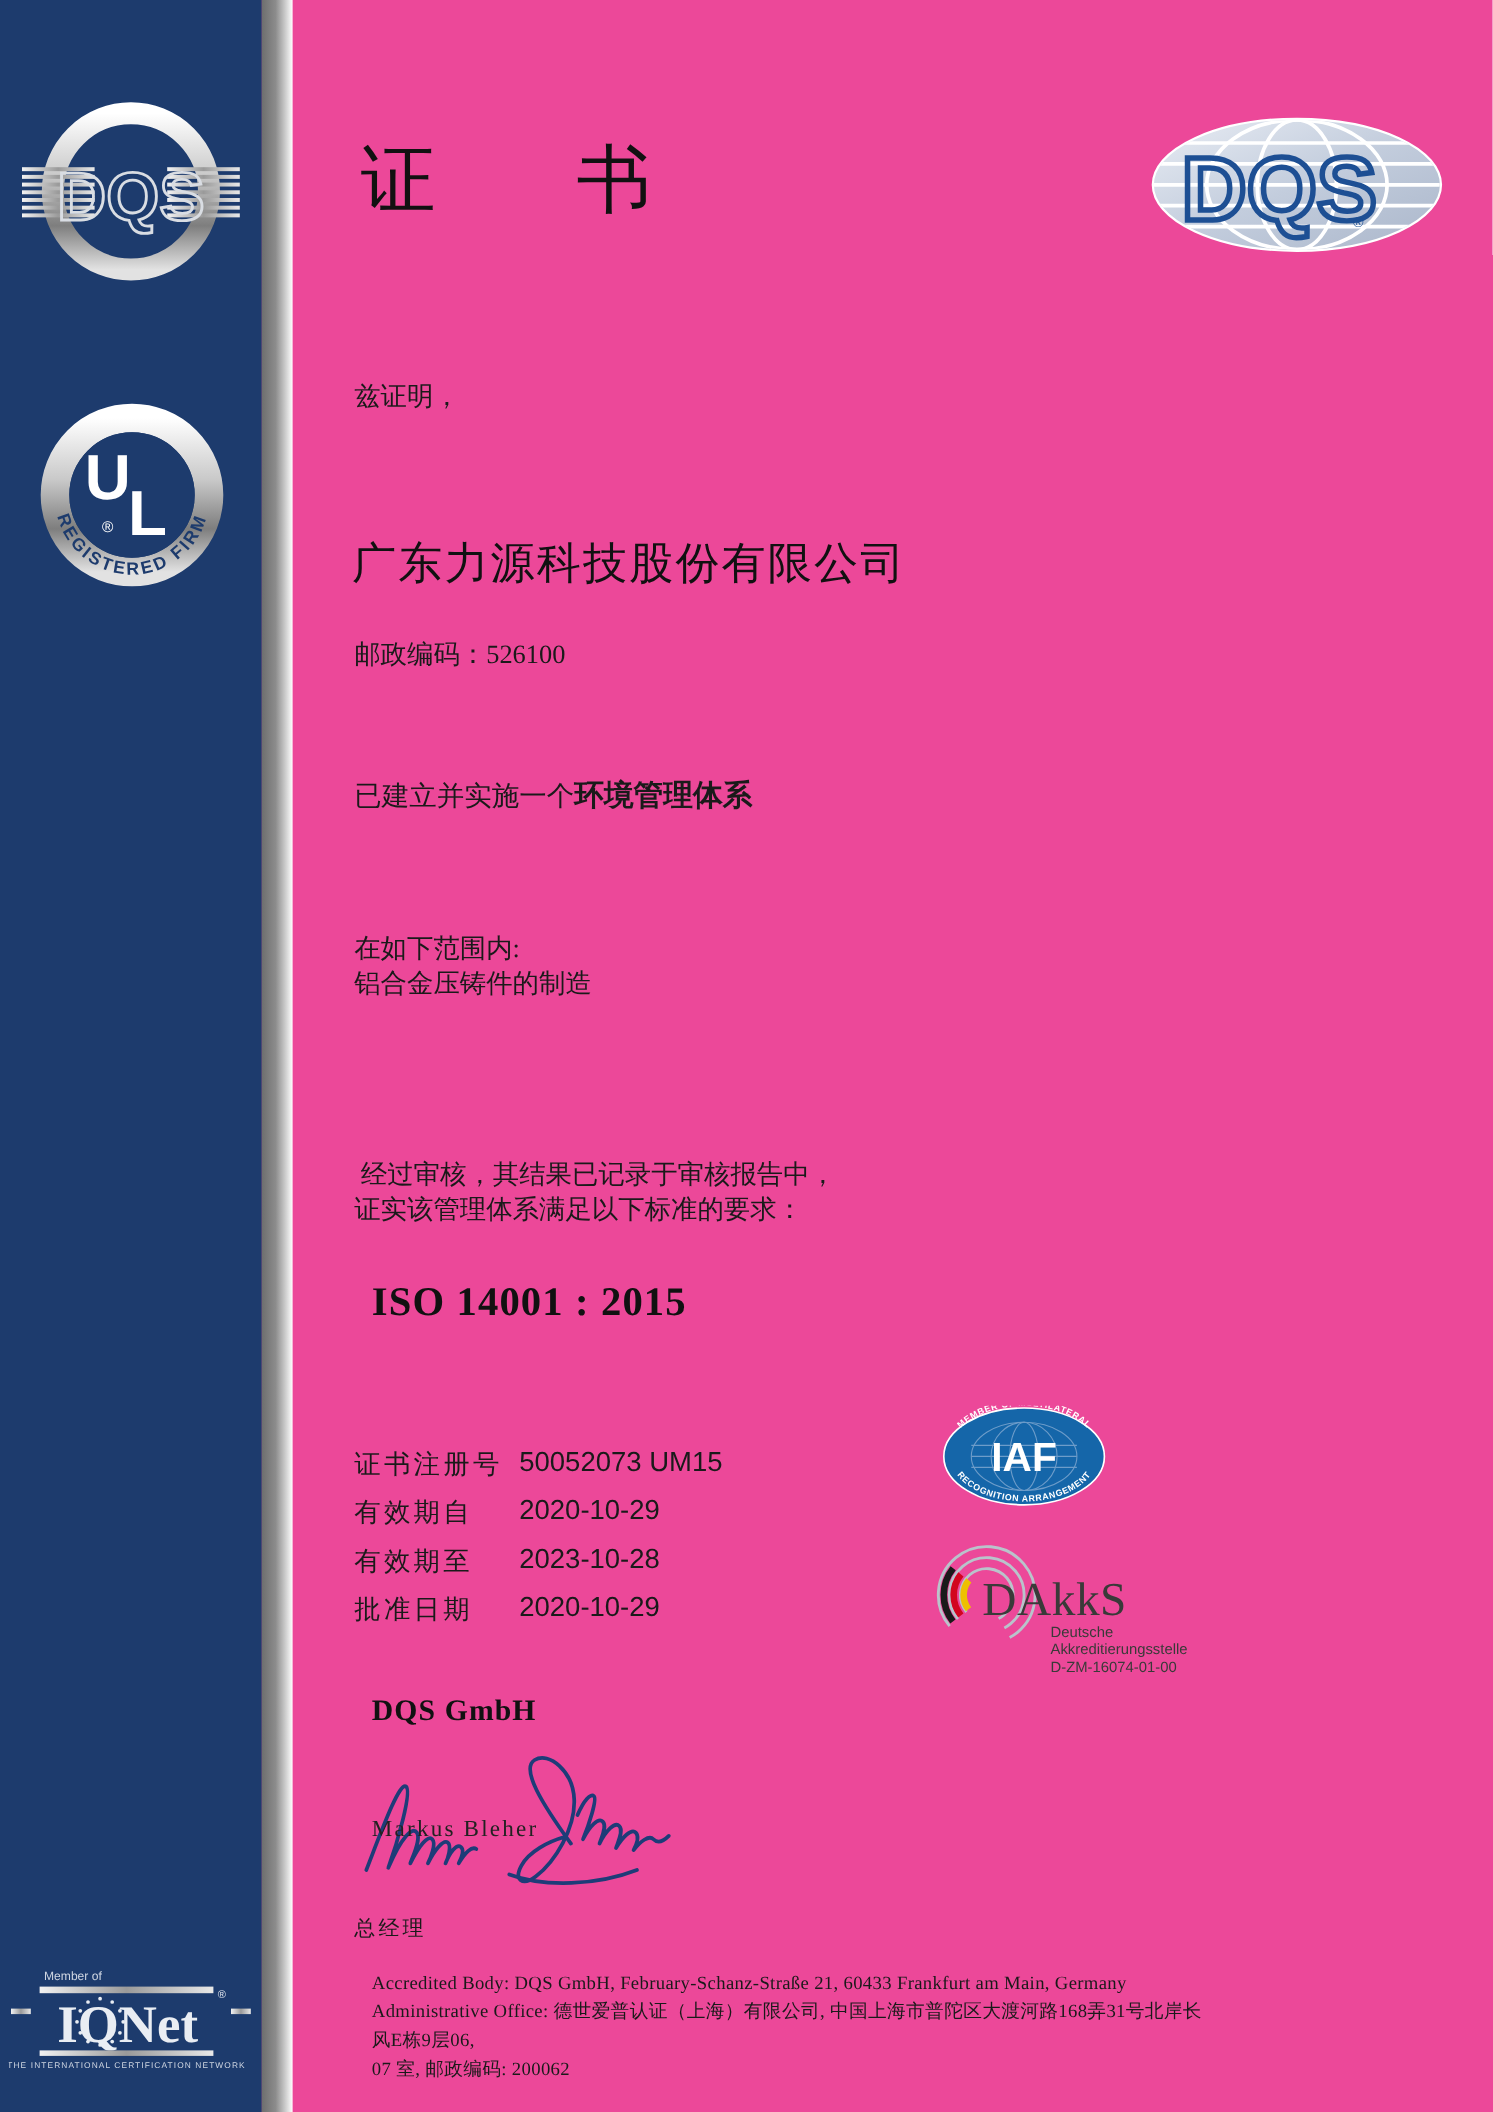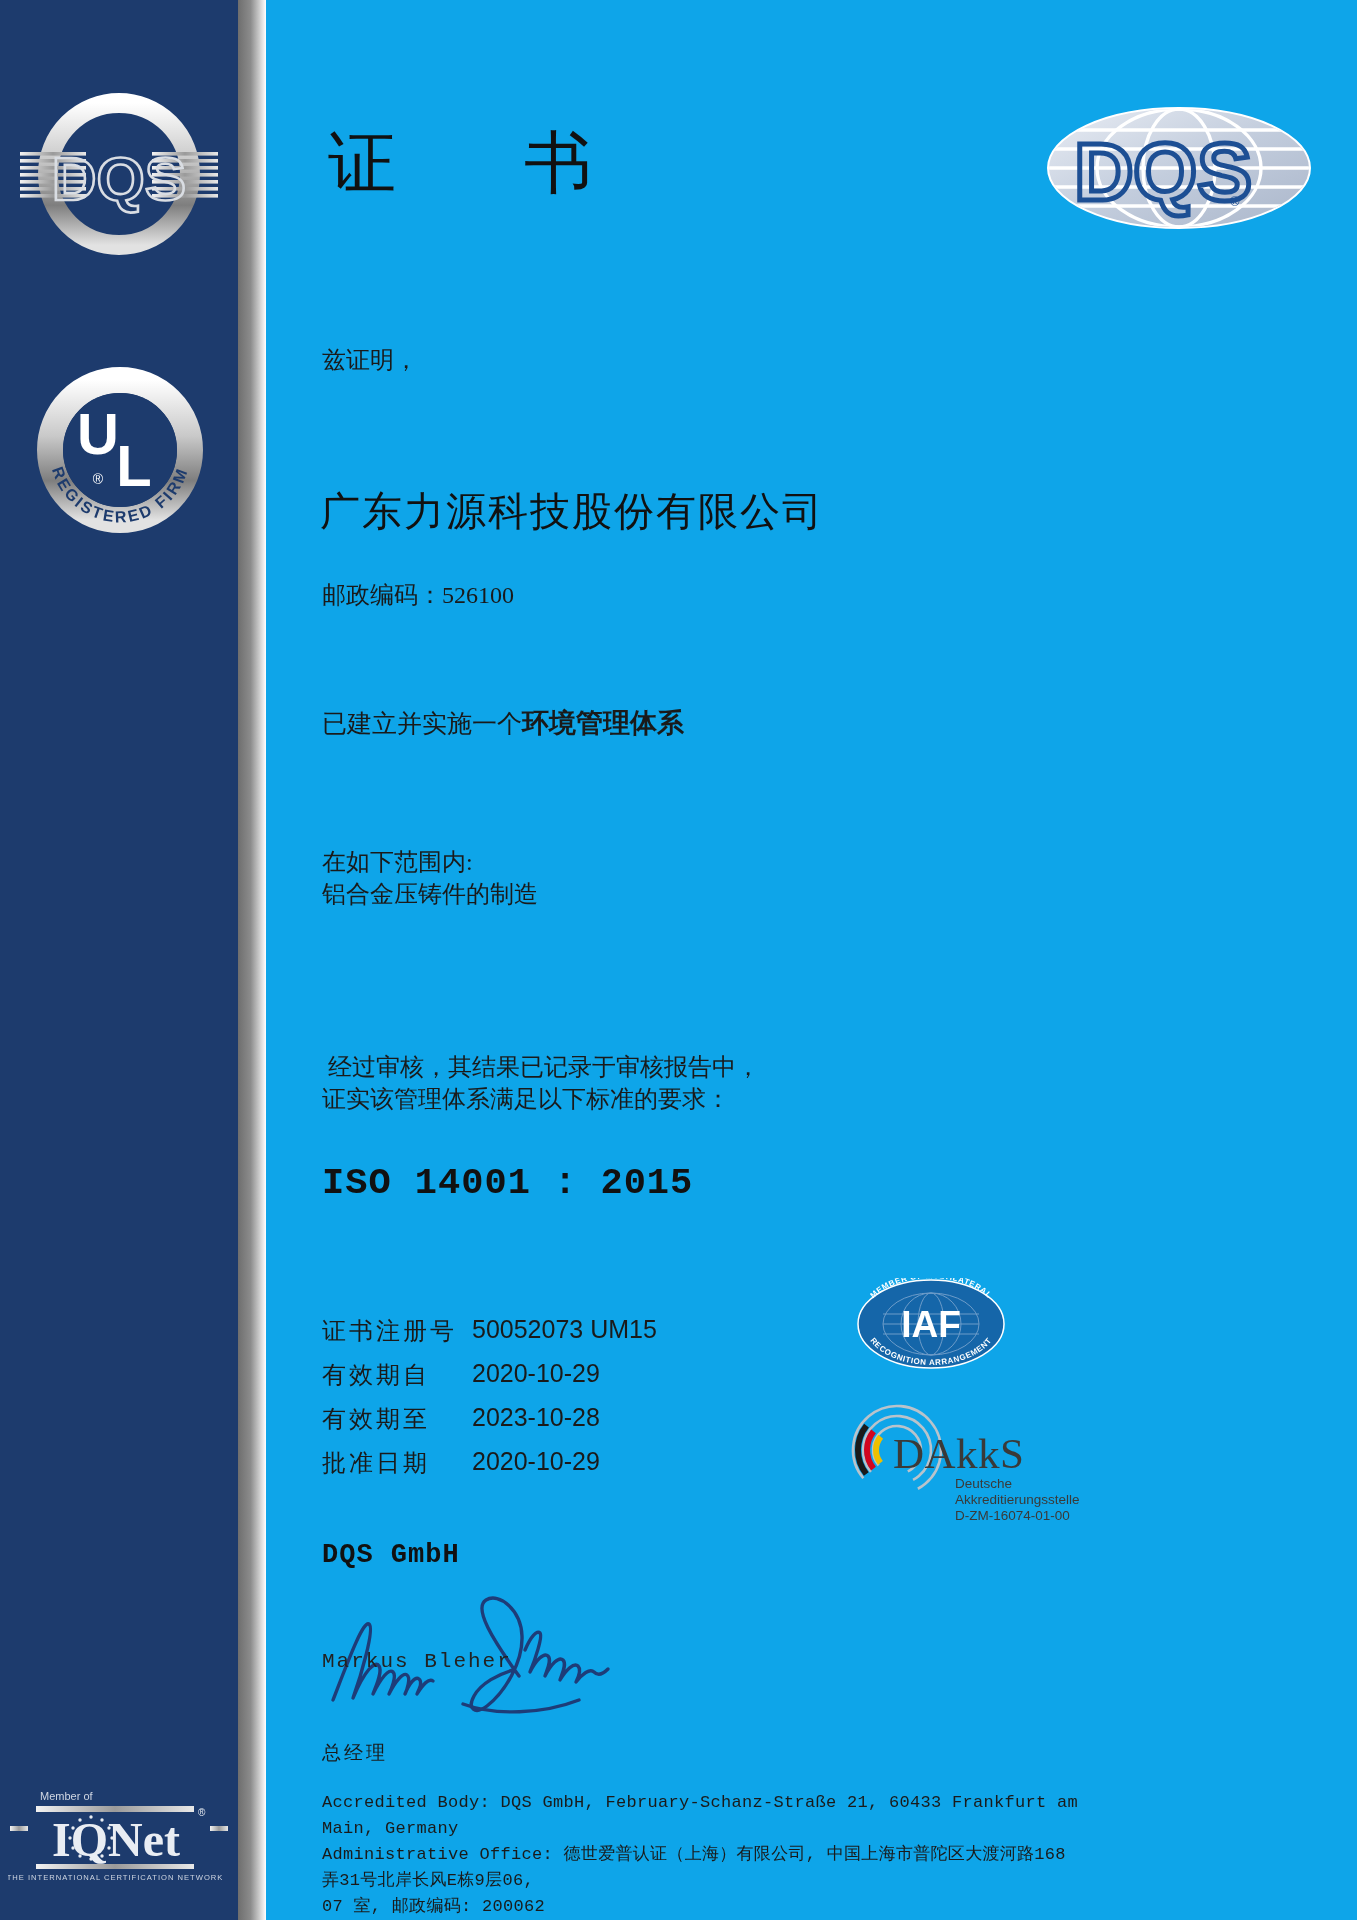--- a/index.html
+++ b/index.html
@@ -1,33 +1,33 @@
 <!DOCTYPE html>
 <html><head>
 <meta charset="utf-8">
 <style>
   * { margin:0; padding:0; box-sizing:border-box; }
   html,body { background:#ffffff; }
   .page {
     position:relative; width:1357px; height:1920px;
-    background:#0ea5e9; overflow:hidden;
+    background:#ec4899; overflow:hidden;
     font-family:"Liberation Serif","DejaVu Serif",serif;
     color:#1a1a1a;
   }
   .sidebar {
     position:absolute; left:0; top:0; width:238px; height:1920px;
     background:#1d3b6d;
   }
   .side-strip {
     position:absolute; left:238px; top:0; width:28px; height:1920px;
     background:linear-gradient(90deg,#6e6e6e 0%,#8c8c8c 45%,#c9c9c9 75%,#ffffff 100%);
   }
   .abs { position:absolute; }
   .serif { font-family:"Liberation Serif","DejaVu Serif",serif; }
-  .sans  { font-family:Liberation Mono, monospace; }
+  .sans  { font-family:Liberation Serif, serif;margin-left:16px; }
 
   .doc-title { left:328px; top:118px; font-size:68px; letter-spacing:30px; white-space:pre; color:#111; }
   .certify   { left:322px; top:344px; font-size:24px; }
   .company   { left:320px; top:484px; font-size:40px; letter-spacing:2px; color:#111; }
   .addr1     { left:322px; top:546px; font-size:24px; }
   .addr2     { left:322px; top:579px; font-size:24px; }
   .system    { left:322px; top:705px; font-size:25px; }
   .system b  { font-family:Liberation Sans, sans-serif; font-size:27px; font-weight:bold; }
   .scope1    { left:322px; top:846px; font-size:24px; }
   .scope2    { left:322px; top:878px; font-size:24px; }

